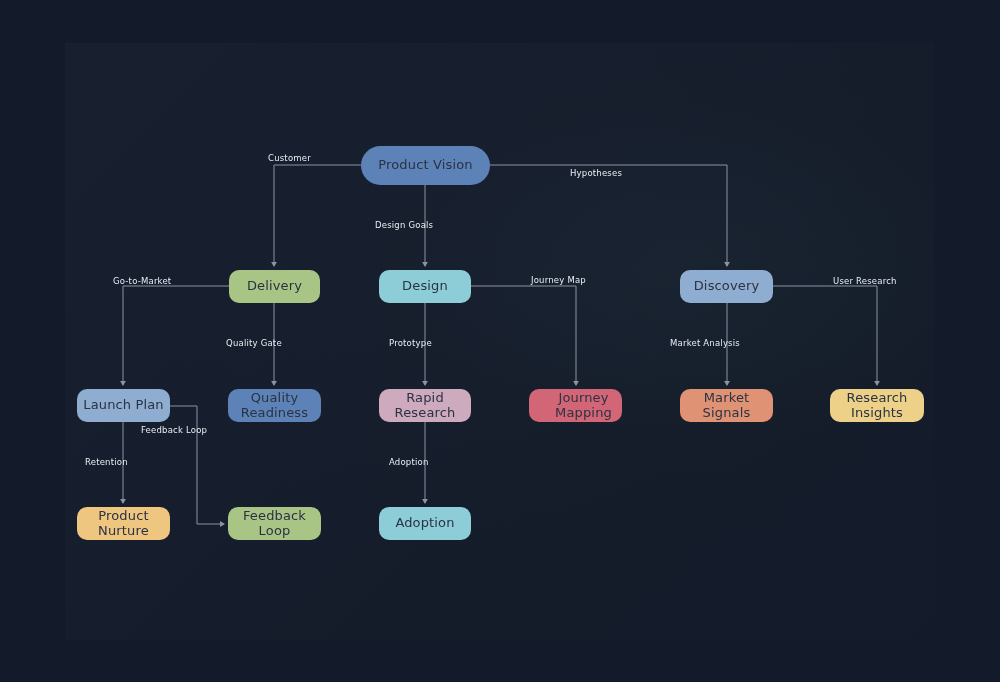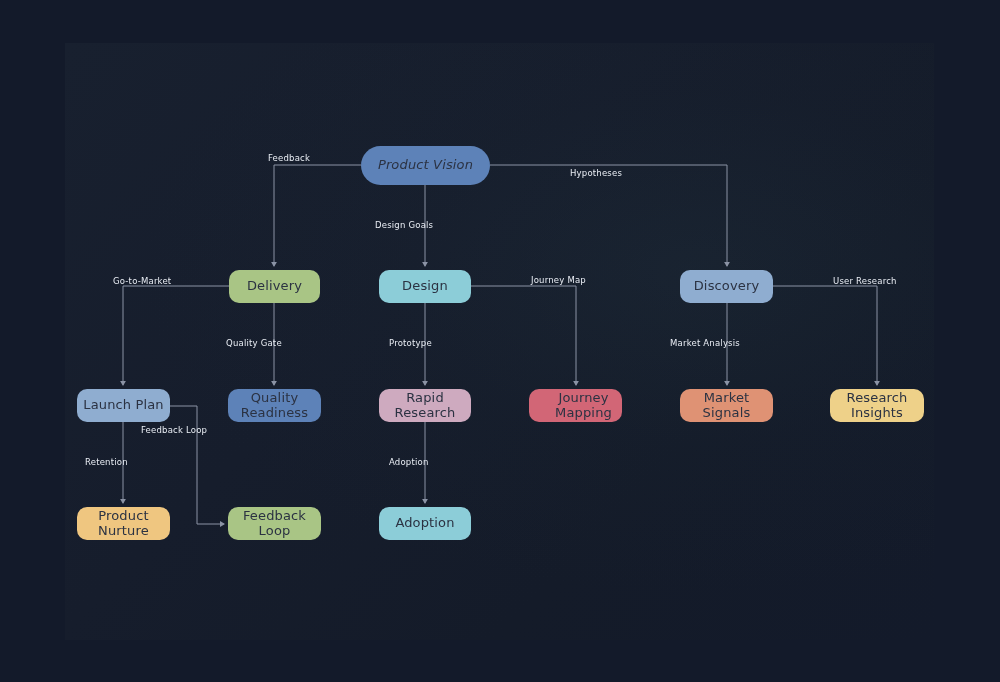--- a/index.html
+++ b/index.html
@@ -24,21 +24,21 @@
     display:flex;align-items:center;justify-content:center;
     box-sizing:border-box;
     color:#2b3242;
     font-size:13px;
     letter-spacing:.15px;
     text-align:center;
     line-height:1.1;
     border-radius:10px;
     z-index:3;
   }
-  .node.root{border-radius:21px;font-size:13px;font-style:italic;}
+  .node.root{border-radius:21px;font-size:13px;}
   .elabel{
     position:absolute;
     color:#e9edf4;
     font-size:8.5px;
     letter-spacing:.2px;
     white-space:nowrap;
     z-index:4;
   }
 </style>
 </head>
@@ -101,21 +101,21 @@
   <div class="node" style="left:680px;top:389px;width:93px;height:33px;background:#df9274;">Market Signals</div>
 
   <div class="node" style="left:830px;top:389px;width:94px;height:33px;background:#eed189;">Research Insights</div>
 
   <div class="node" style="left:77px;top:507px;width:93px;height:33px;background:#efc680;">Product Nurture</div>
 
   <div class="node" style="left:228px;top:507px;width:93px;height:33px;background:#a9c585;">Feedback Loop</div>
 
   <div class="node" style="left:379px;top:507px;width:92px;height:33px;background:#8ccdd8;">Adoption</div>
 
-  <div class="elabel" style="left:268px;top:153px;">Feedback</div>
+  <div class="elabel" style="left:268px;top:153px;">Customer</div>
   <div class="elabel" style="left:375px;top:220px;">Design Goals</div>
   <div class="elabel" style="left:570px;top:168px;">Hypotheses</div>
   <div class="elabel" style="left:113px;top:276px;">Go-to-Market</div>
   <div class="elabel" style="left:226px;top:338px;">Quality Gate</div>
   <div class="elabel" style="left:389px;top:338px;">Prototype</div>
   <div class="elabel" style="left:531px;top:275px;">Journey Map</div>
   <div class="elabel" style="left:670px;top:338px;">Market Analysis</div>
   <div class="elabel" style="left:833px;top:276px;">User Research</div>
   <div class="elabel" style="left:85px;top:457px;">Retention</div>
   <div class="elabel" style="left:141px;top:425px;">Feedback Loop</div>

